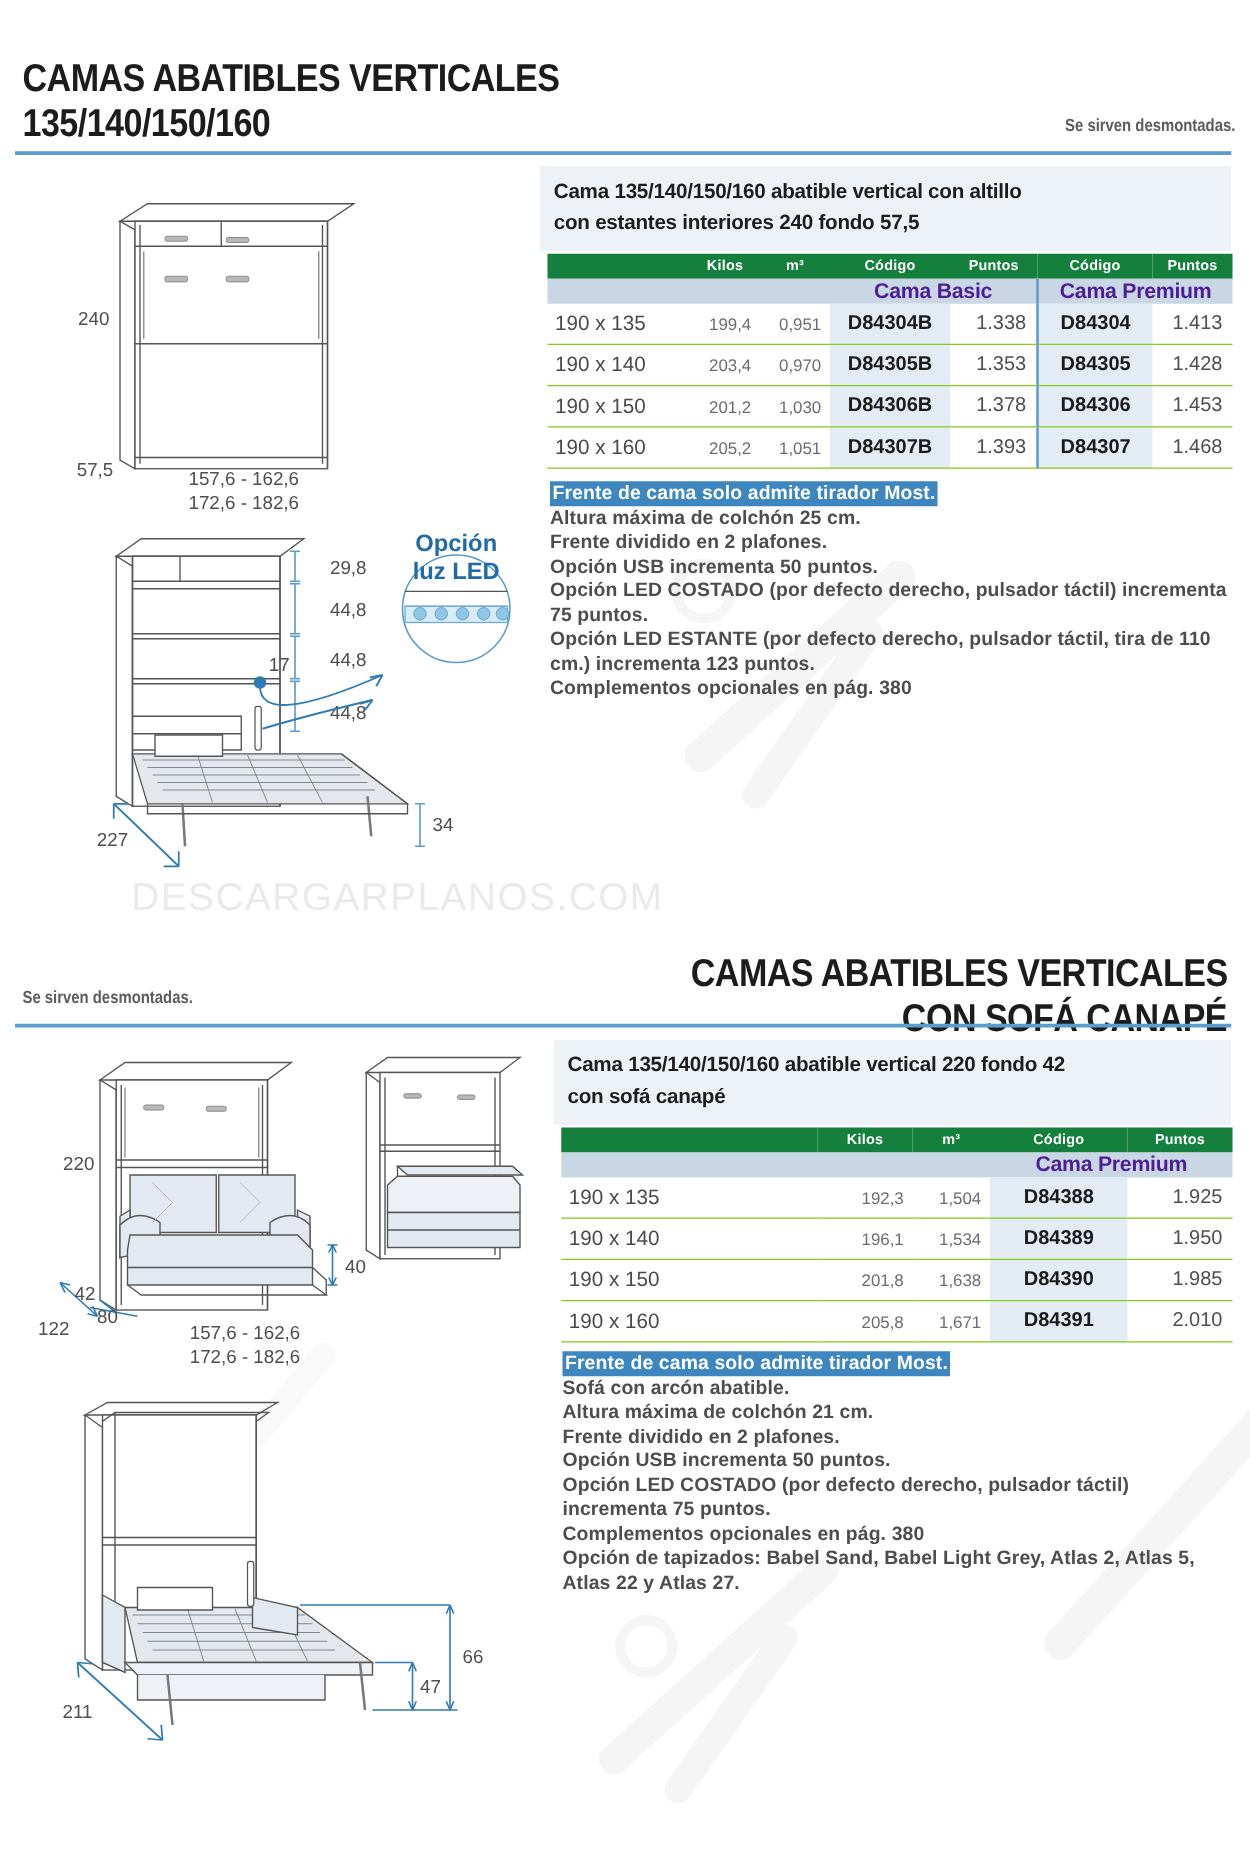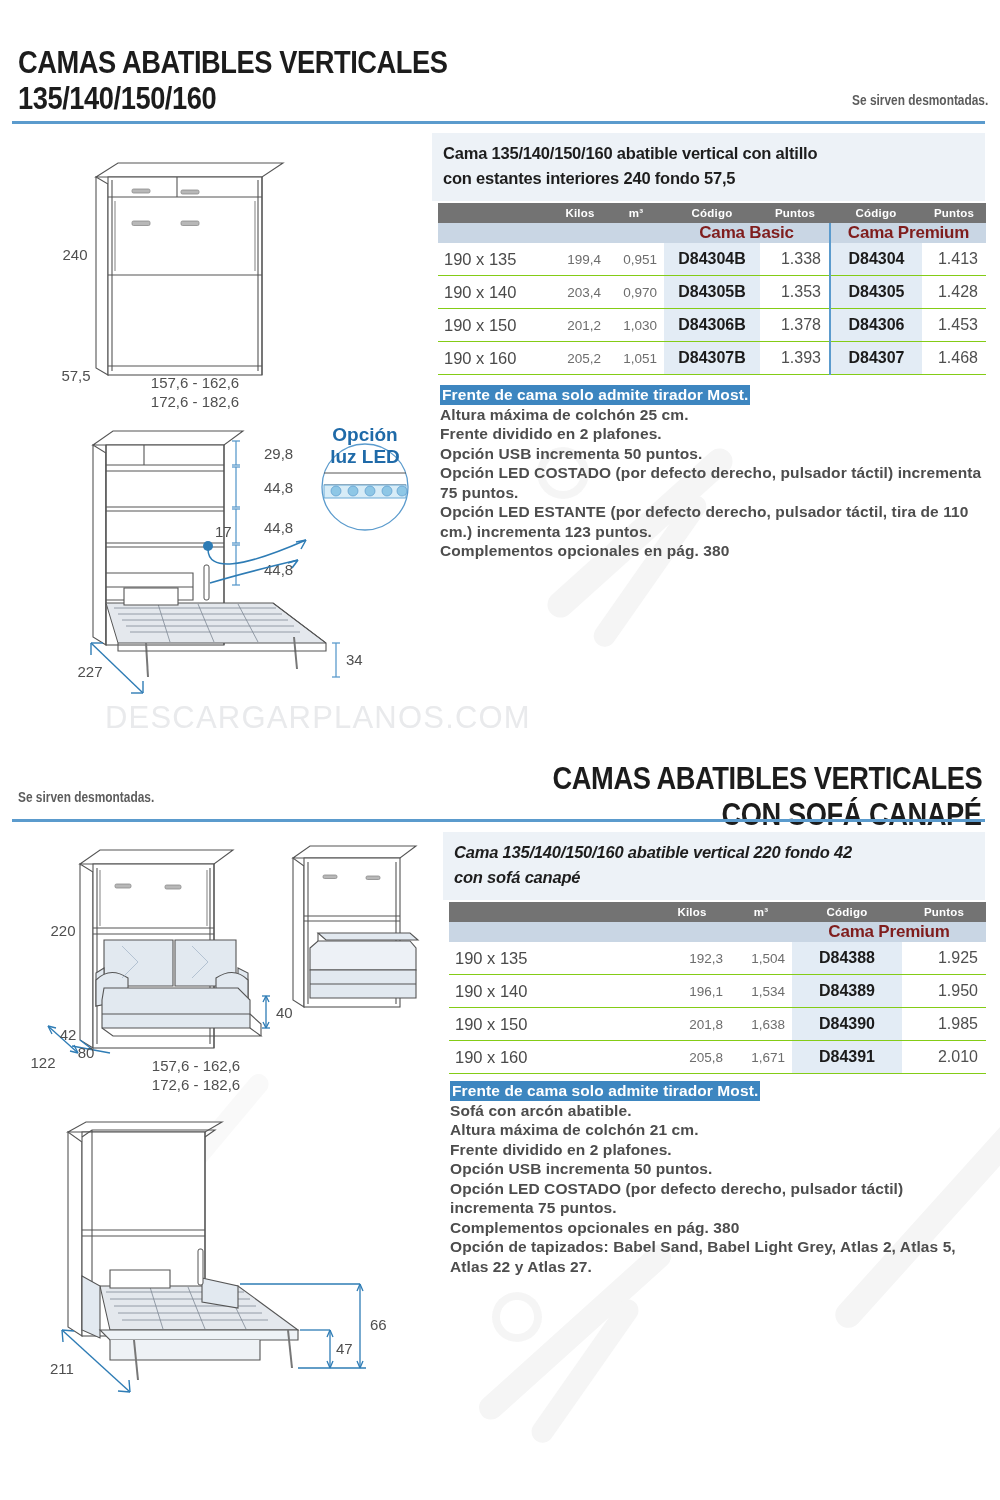--- a/index.html
+++ b/index.html
@@ -59,38 +59,38 @@
   .panel{position:absolute;background:#edf2f7;}
   #panel1{left:432px;top:133px;width:553px;height:68px;}
   #panel2{left:443px;top:832px;width:542px;height:68px;}
 
   .panel-title{
     position:absolute;font-weight:bold;color:#1d1d1d;font-size:16.5px;
     line-height:25px;font-family:"Liberation Sans",sans-serif;
     letter-spacing:-0.2px;
   }
   #pt1{left:443px;top:141px;width:535px;}
-  #pt2{left:454px;top:840px;width:525px;font-style:italic;}
+  #pt2{left:454px;top:840px;width:525px;}
   .panel-title b{font-weight:bold;}
 
   
   table.spec{
     position:absolute;border-collapse:collapse;table-layout:fixed;
     font-family:"Liberation Sans",sans-serif;
   }
   table.spec th,table.spec td{padding:0;}
 
   .thead-row th{
-    background:#737373;color:#ffffff;font-size:11.5px;font-weight:bold;
+    background:#15803d;color:#ffffff;font-size:11.5px;font-weight:bold;
     height:20px;text-align:center;
     font-family:"Liberation Sans Narrow","Liberation Sans",sans-serif;
     letter-spacing:.2px;
   }
   .sub-row td{
-    background:#c9d6e4;color:#7f1d1d;font-size:17px;font-weight:bold;
+    background:#c9d6e4;color:#4c1d95;font-size:17px;font-weight:bold;
     height:17px;text-align:center;letter-spacing:-.2px;
   }
   .sub-row td.blank{background:#c9d6e4;}
 
   .drow td{
     height:32px;font-size:16px;color:#4f4f4f;
     border-bottom:1px solid #84cc16;vertical-align:middle;
   }
   .drow td.size{text-align:left;padding-left:6px;font-size:16.5px;color:#4a4a4a;}
   .drow td.num{text-align:right;padding-right:7px;font-size:13.5px;color:#6d6d6d;}

